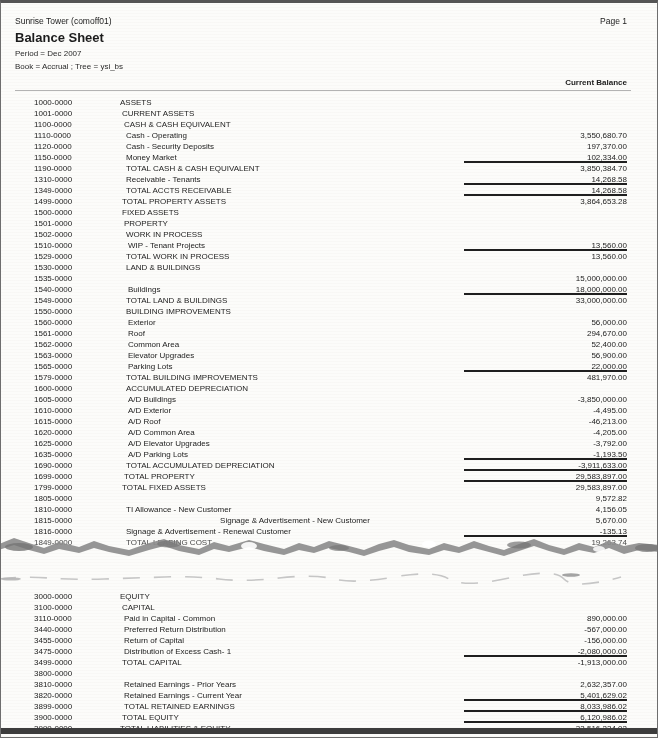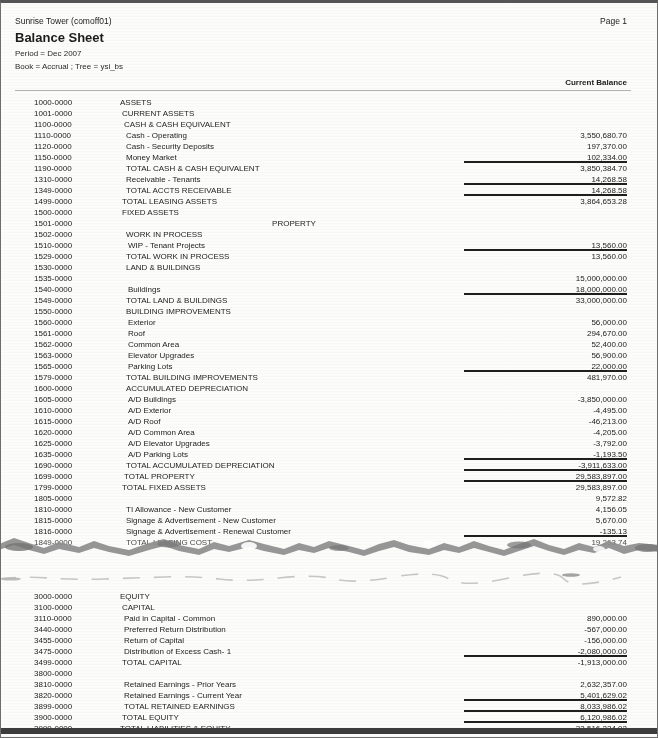--- a/index.html
+++ b/index.html
@@ -93,31 +93,31 @@
     <span class="desc" style="padding-left: 6px;">Receivable - Tenants</span>
     <span class="amt u">14,268.58</span>
   </div>
       <div class="row">
     <span class="code">1349-0000</span>
     <span class="desc" style="padding-left: 6px;">TOTAL ACCTS RECEIVABLE</span>
     <span class="amt u">14,268.58</span>
   </div>
       <div class="row">
     <span class="code">1499-0000</span>
-    <span class="desc" style="padding-left: 2px;">TOTAL LEASING ASSETS</span>
+    <span class="desc" style="padding-left: 2px;">TOTAL PROPERTY ASSETS</span>
     <span class="amt">3,864,653.28</span>
   </div>
       <div class="row">
     <span class="code">1500-0000</span>
     <span class="desc" style="padding-left: 2px;">FIXED ASSETS</span>
     <span class="amt"></span>
   </div>
       <div class="row">
     <span class="code">1501-0000</span>
-    <span class="desc" style="padding-left: 4px; text-align: center;">PROPERTY</span>
+    <span class="desc" style="padding-left: 4px;">PROPERTY</span>
     <span class="amt"></span>
   </div>
       <div class="row">
     <span class="code">1502-0000</span>
     <span class="desc" style="padding-left: 6px;">WORK IN PROCESS</span>
     <span class="amt"></span>
   </div>
       <div class="row">
     <span class="code">1510-0000</span>
     <span class="desc" style="padding-left: 8px;">WIP - Tenant Projects</span>
@@ -238,21 +238,21 @@
     <span class="desc" style="padding-left: 6px; margin-top: 40px;">Commissions</span>
     <span class="amt">9,572.82</span>
   </div>
       <div class="row">
     <span class="code">1810-0000</span>
     <span class="desc" style="padding-left: 6px;">TI Allowance - New Customer</span>
     <span class="amt">4,156.05</span>
   </div>
       <div class="row">
     <span class="code">1815-0000</span>
-    <span class="desc" style="padding-left: 6px;">Signage &amp; Advertisement - New Customer</span>
+    <span class="desc" style="padding-left: 6px; text-align: center;">Signage &amp; Advertisement - New Customer</span>
     <span class="amt">5,670.00</span>
   </div>
       <div class="row">
     <span class="code">1816-0000</span>
     <span class="desc" style="padding-left: 6px;">Signage &amp; Advertisement - Renewal Customer</span>
     <span class="amt u">-135.13</span>
   </div>
       <div class="row torn">
     <span class="code">1849-0000</span>
     <span class="desc" style="padding-left: 6px;">TOTAL LEASING COST</span>

